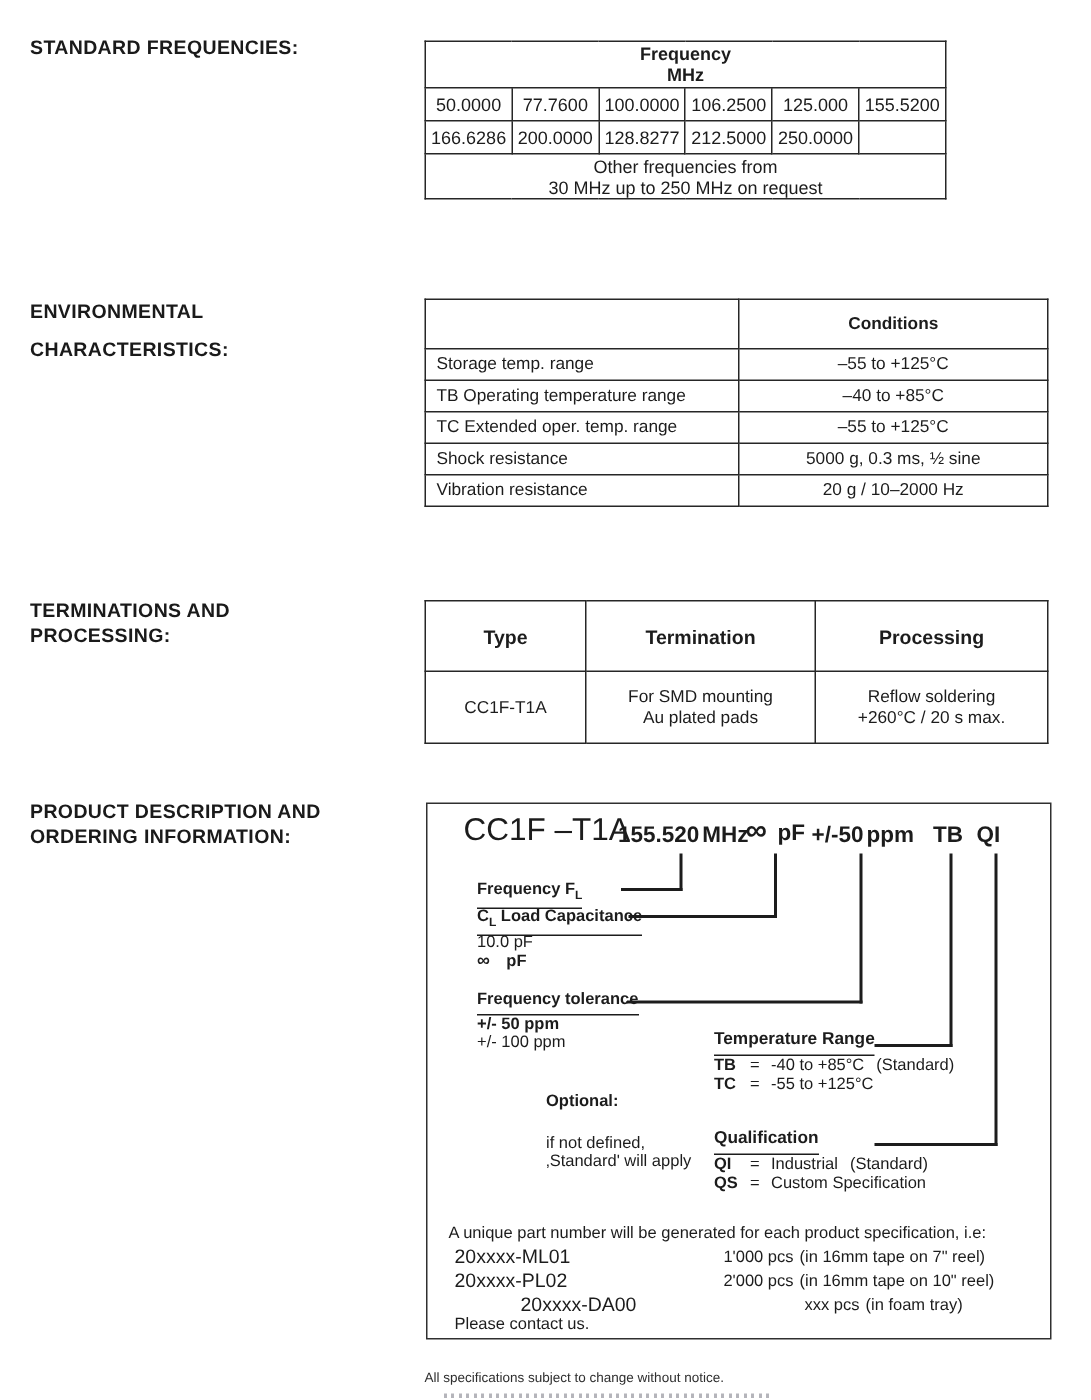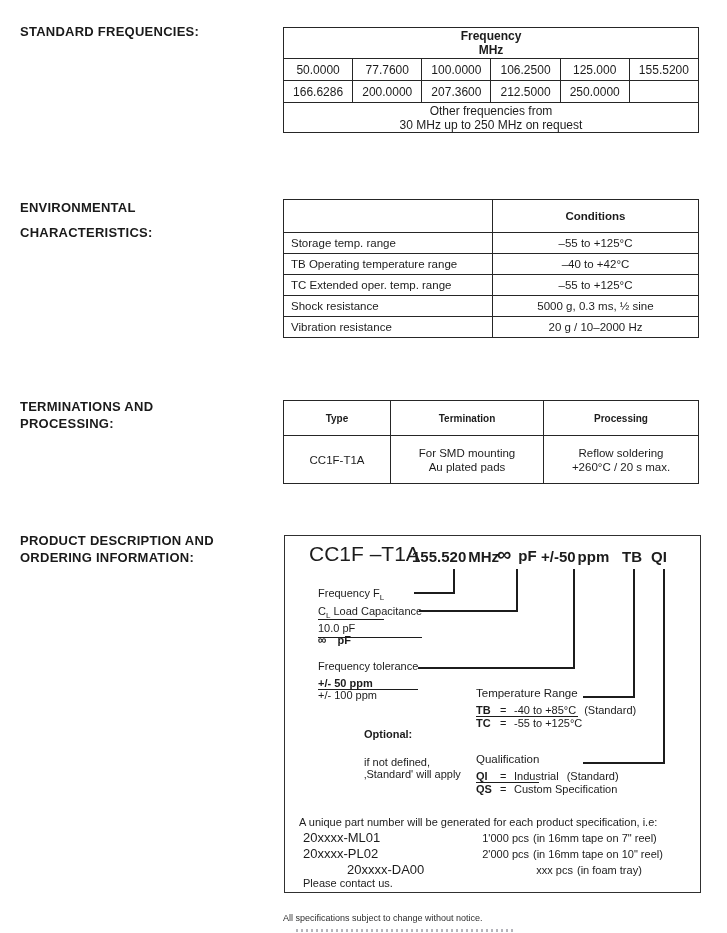--- a/index.html
+++ b/index.html
@@ -16,44 +16,44 @@
     letter-spacing:0.25px; color:#1a1a1a; white-space:nowrap; }
 
   table.tbl { position:absolute; border-collapse:collapse; table-layout:fixed;
     background:#fff; }
   table.tbl td { border:1.5px solid #262626; text-align:center;
     vertical-align:middle; font-size:12px; color:#1c1c1c; }
   .b { font-weight:bold; }
   .two-line { line-height:14px; }
 
   
-  #freq-tbl { left:283px; top:27px; width:416px; }
+  #freq-tbl { left:283px; top:27px; width:348px; }
   #freq-tbl td { height:22px; }
   #freq-tbl td.hdr { height:31px; }
   #freq-tbl td.note { height:30px; font-size:12px; }
 
   
   #env-tbl { left:283px; top:199px; width:415px; }
   #env-tbl td { height:21px; font-size:11.5px; }
   #env-tbl td.hdr { height:33px; }
   #env-tbl td.param { text-align:left; padding-left:7px; }
 
   
   #term-tbl { left:283px; top:400px; width:415px; }
-  #term-tbl td.hdr { height:35px; font-size:10px; }
+  #term-tbl td.hdr { height:47px; font-size:13px; }
   #term-tbl td.data { height:48px; font-size:11.5px; line-height:14px; }
 
   
   .obox { position:absolute; left:284px; top:535px; width:417px; height:358px;
     border:1.5px solid #303030; }
   .abs { position:absolute; white-space:nowrap; }
   .vline { position:absolute; width:1.5px; background:#1c1c1c; }
   .hlin  { position:absolute; height:1.5px; background:#1c1c1c; }
-  .olabel { font-weight:normal; font-size:11px; border-bottom:1.2px solid #1c1c1c;
-    padding-bottom:17px; display:inline-block; white-space:nowrap; }
+  .olabel { font-weight:bold; font-size:11px; border-bottom:1.2px solid #1c1c1c;
+    padding-bottom:4px; display:inline-block; white-space:nowrap; }
   .otext { font-size:11px; white-space:pre; }
   .osub { font-size:8px; }
   .t-part { font-size:21px; font-weight:normal; line-height:1; }
   .t-mid { font-size:15px; font-weight:bold; line-height:1; }
   .t-inf { font-size:20px; font-weight:bold; line-height:0.8; }
   .optrow { display:flex; align-items:baseline; font-size:11px; }
   .optrow .code { font-weight:bold; width:24px; }
   .optrow .eq { width:14px; }
   .optrow .note { margin-left:8px; }
   .pnrow { position:absolute; left:18px; width:385px; height:17px; }
@@ -87,21 +87,21 @@
       <td>50.0000</td>
       <td>77.7600</td>
       <td>100.0000</td>
       <td>106.2500</td>
       <td>125.000</td>
       <td>155.5200</td>
     </tr>
     <tr>
       <td>166.6286</td>
       <td>200.0000</td>
-      <td>207.3600</td>
+      <td>128.8277</td>
       <td>212.5000</td>
       <td>250.0000</td>
       <td></td>
     </tr>
     <tr>
       <td colspan="6" class="note">
         <div class="two-line">Other frequencies from</div>
         <div class="two-line">30 MHz up to 250 MHz on request</div>
       </td>
     </tr>
@@ -120,21 +120,21 @@
         <tr>
       <td class="hdr"></td>
       <td class="hdr b">Conditions</td>
     </tr>
     <tr>
       <td class="param">Storage temp. range</td>
       <td>–55 to +125°C</td>
     </tr>
     <tr>
       <td class="param">TB Operating temperature range</td>
-      <td>–40 to +42°C</td>
+      <td>–40 to +85°C</td>
     </tr>
     <tr>
       <td class="param">TC Extended oper. temp. range</td>
       <td>–55 to +125°C</td>
     </tr>
     <tr>
       <td class="param">Shock resistance</td>
       <td>5000 g, 0.3 ms, ½ sine</td>
     </tr>
     <tr>

